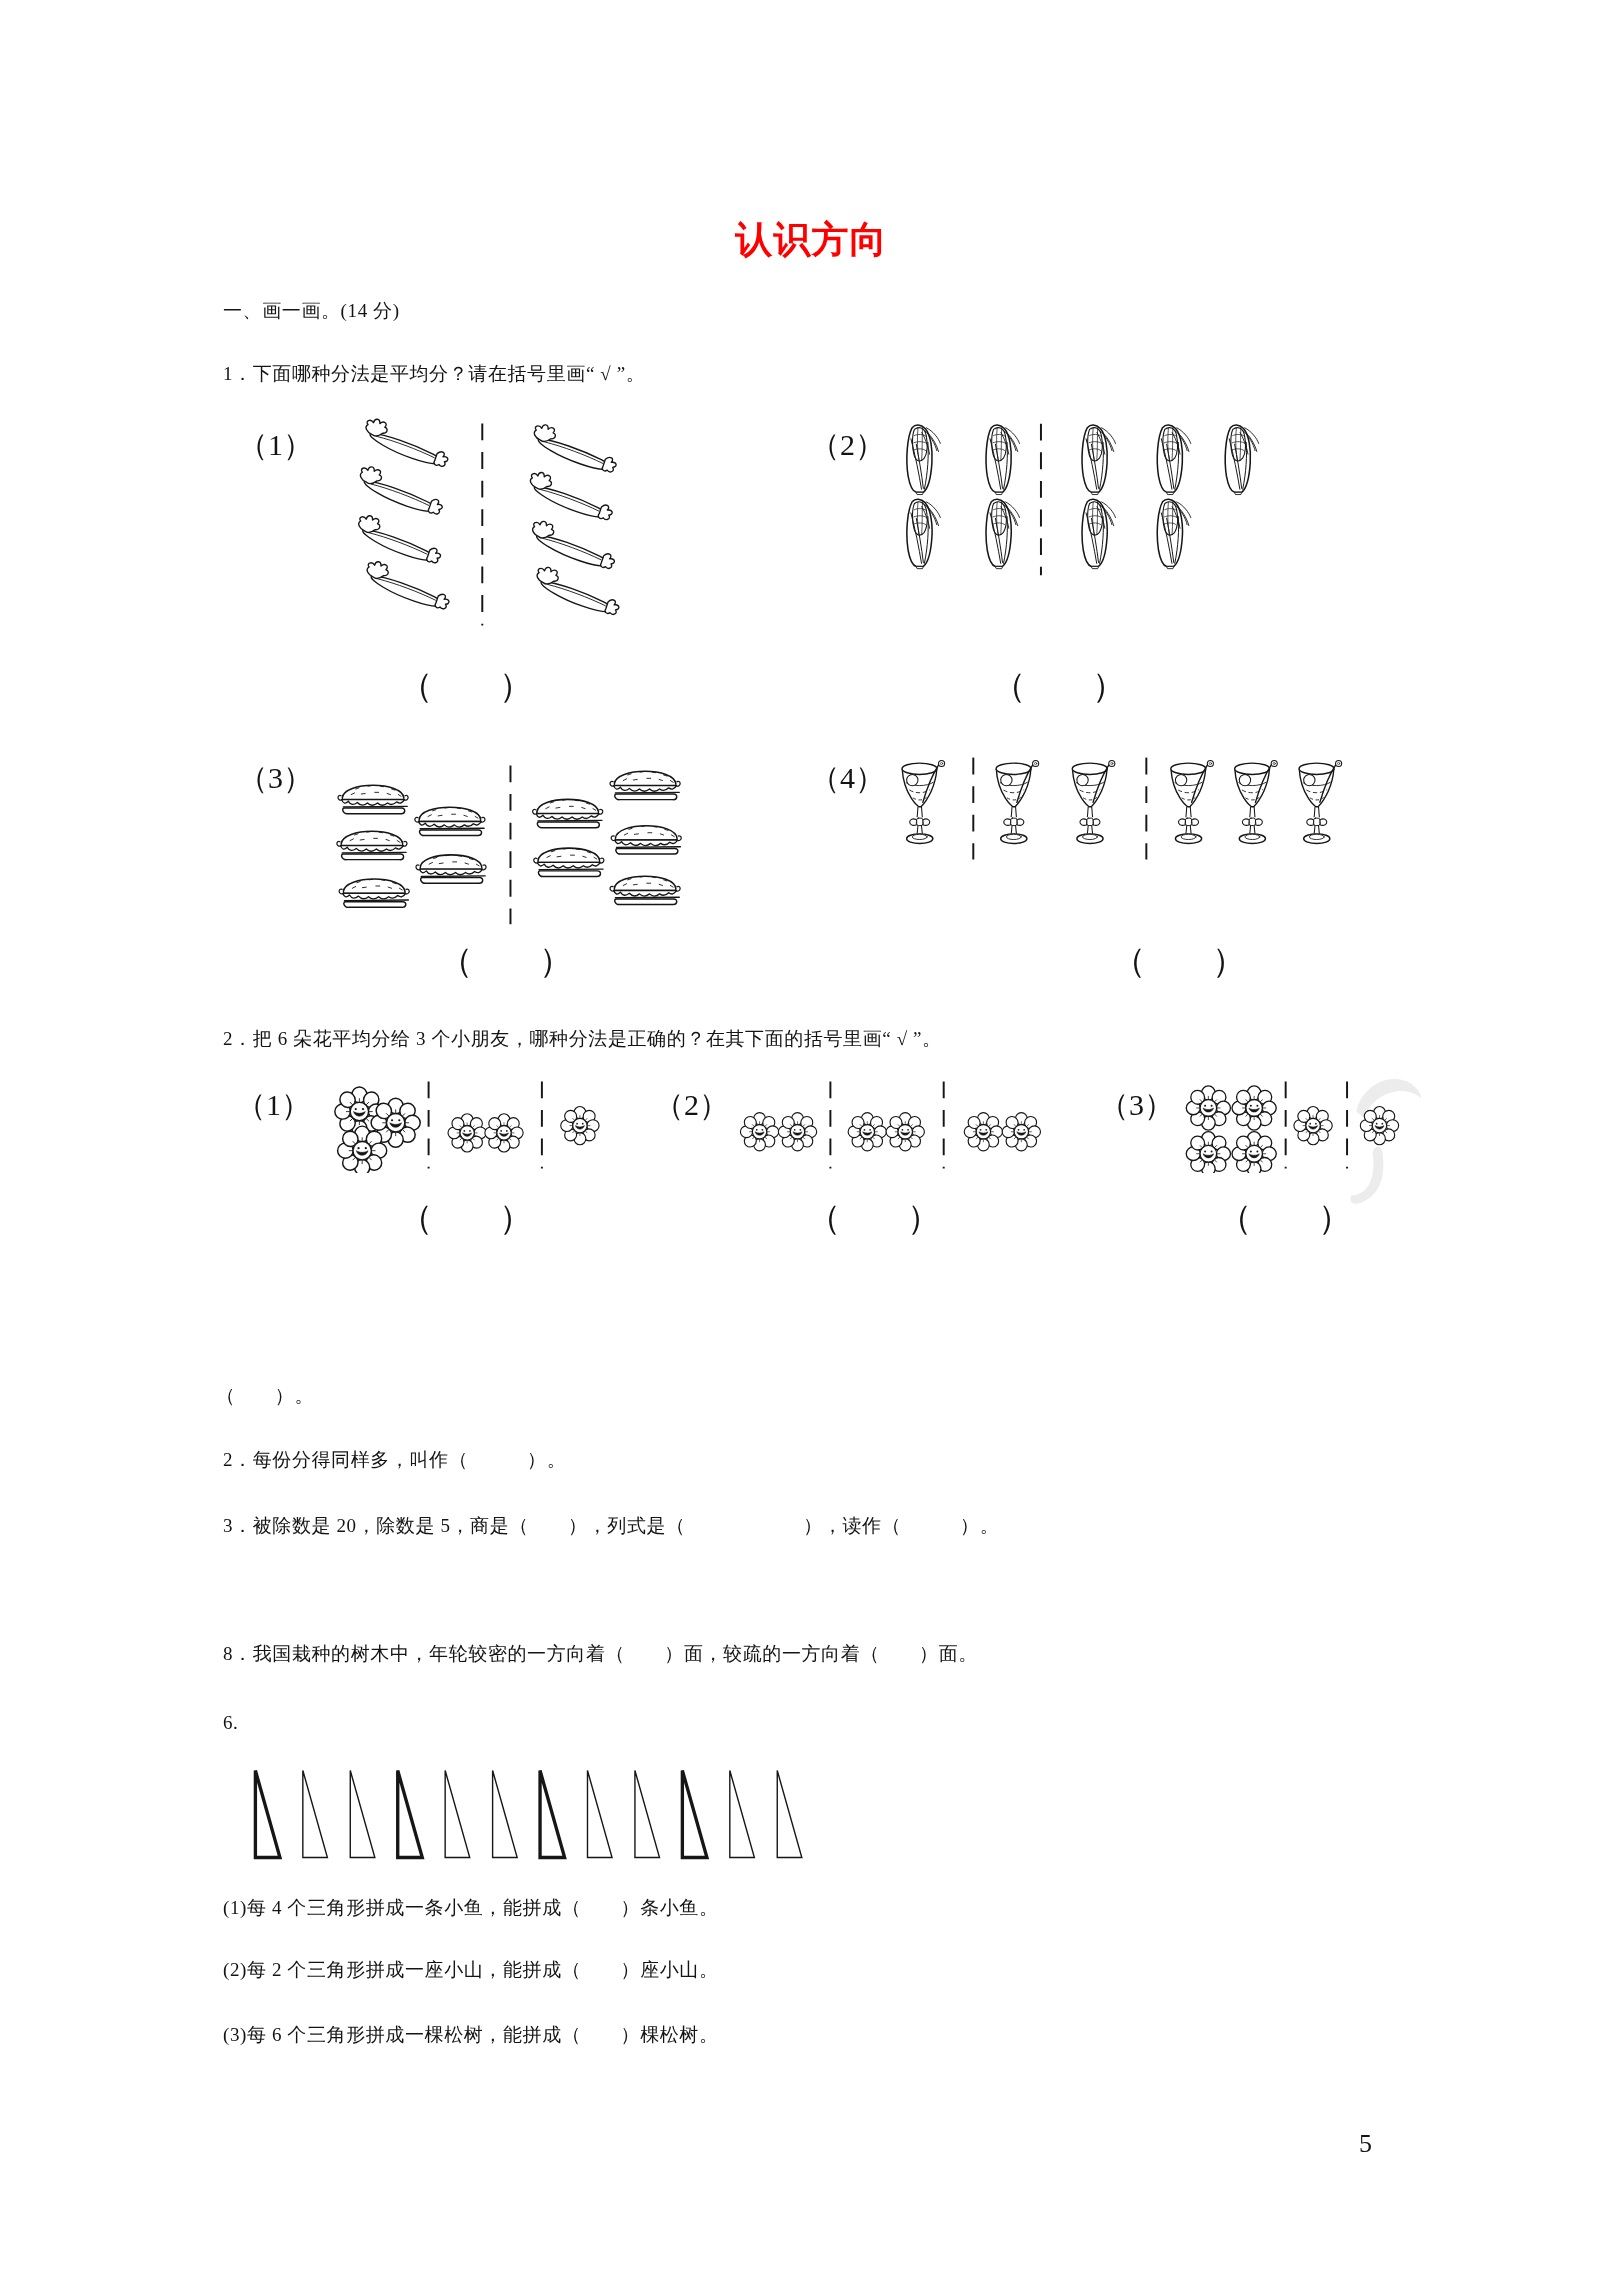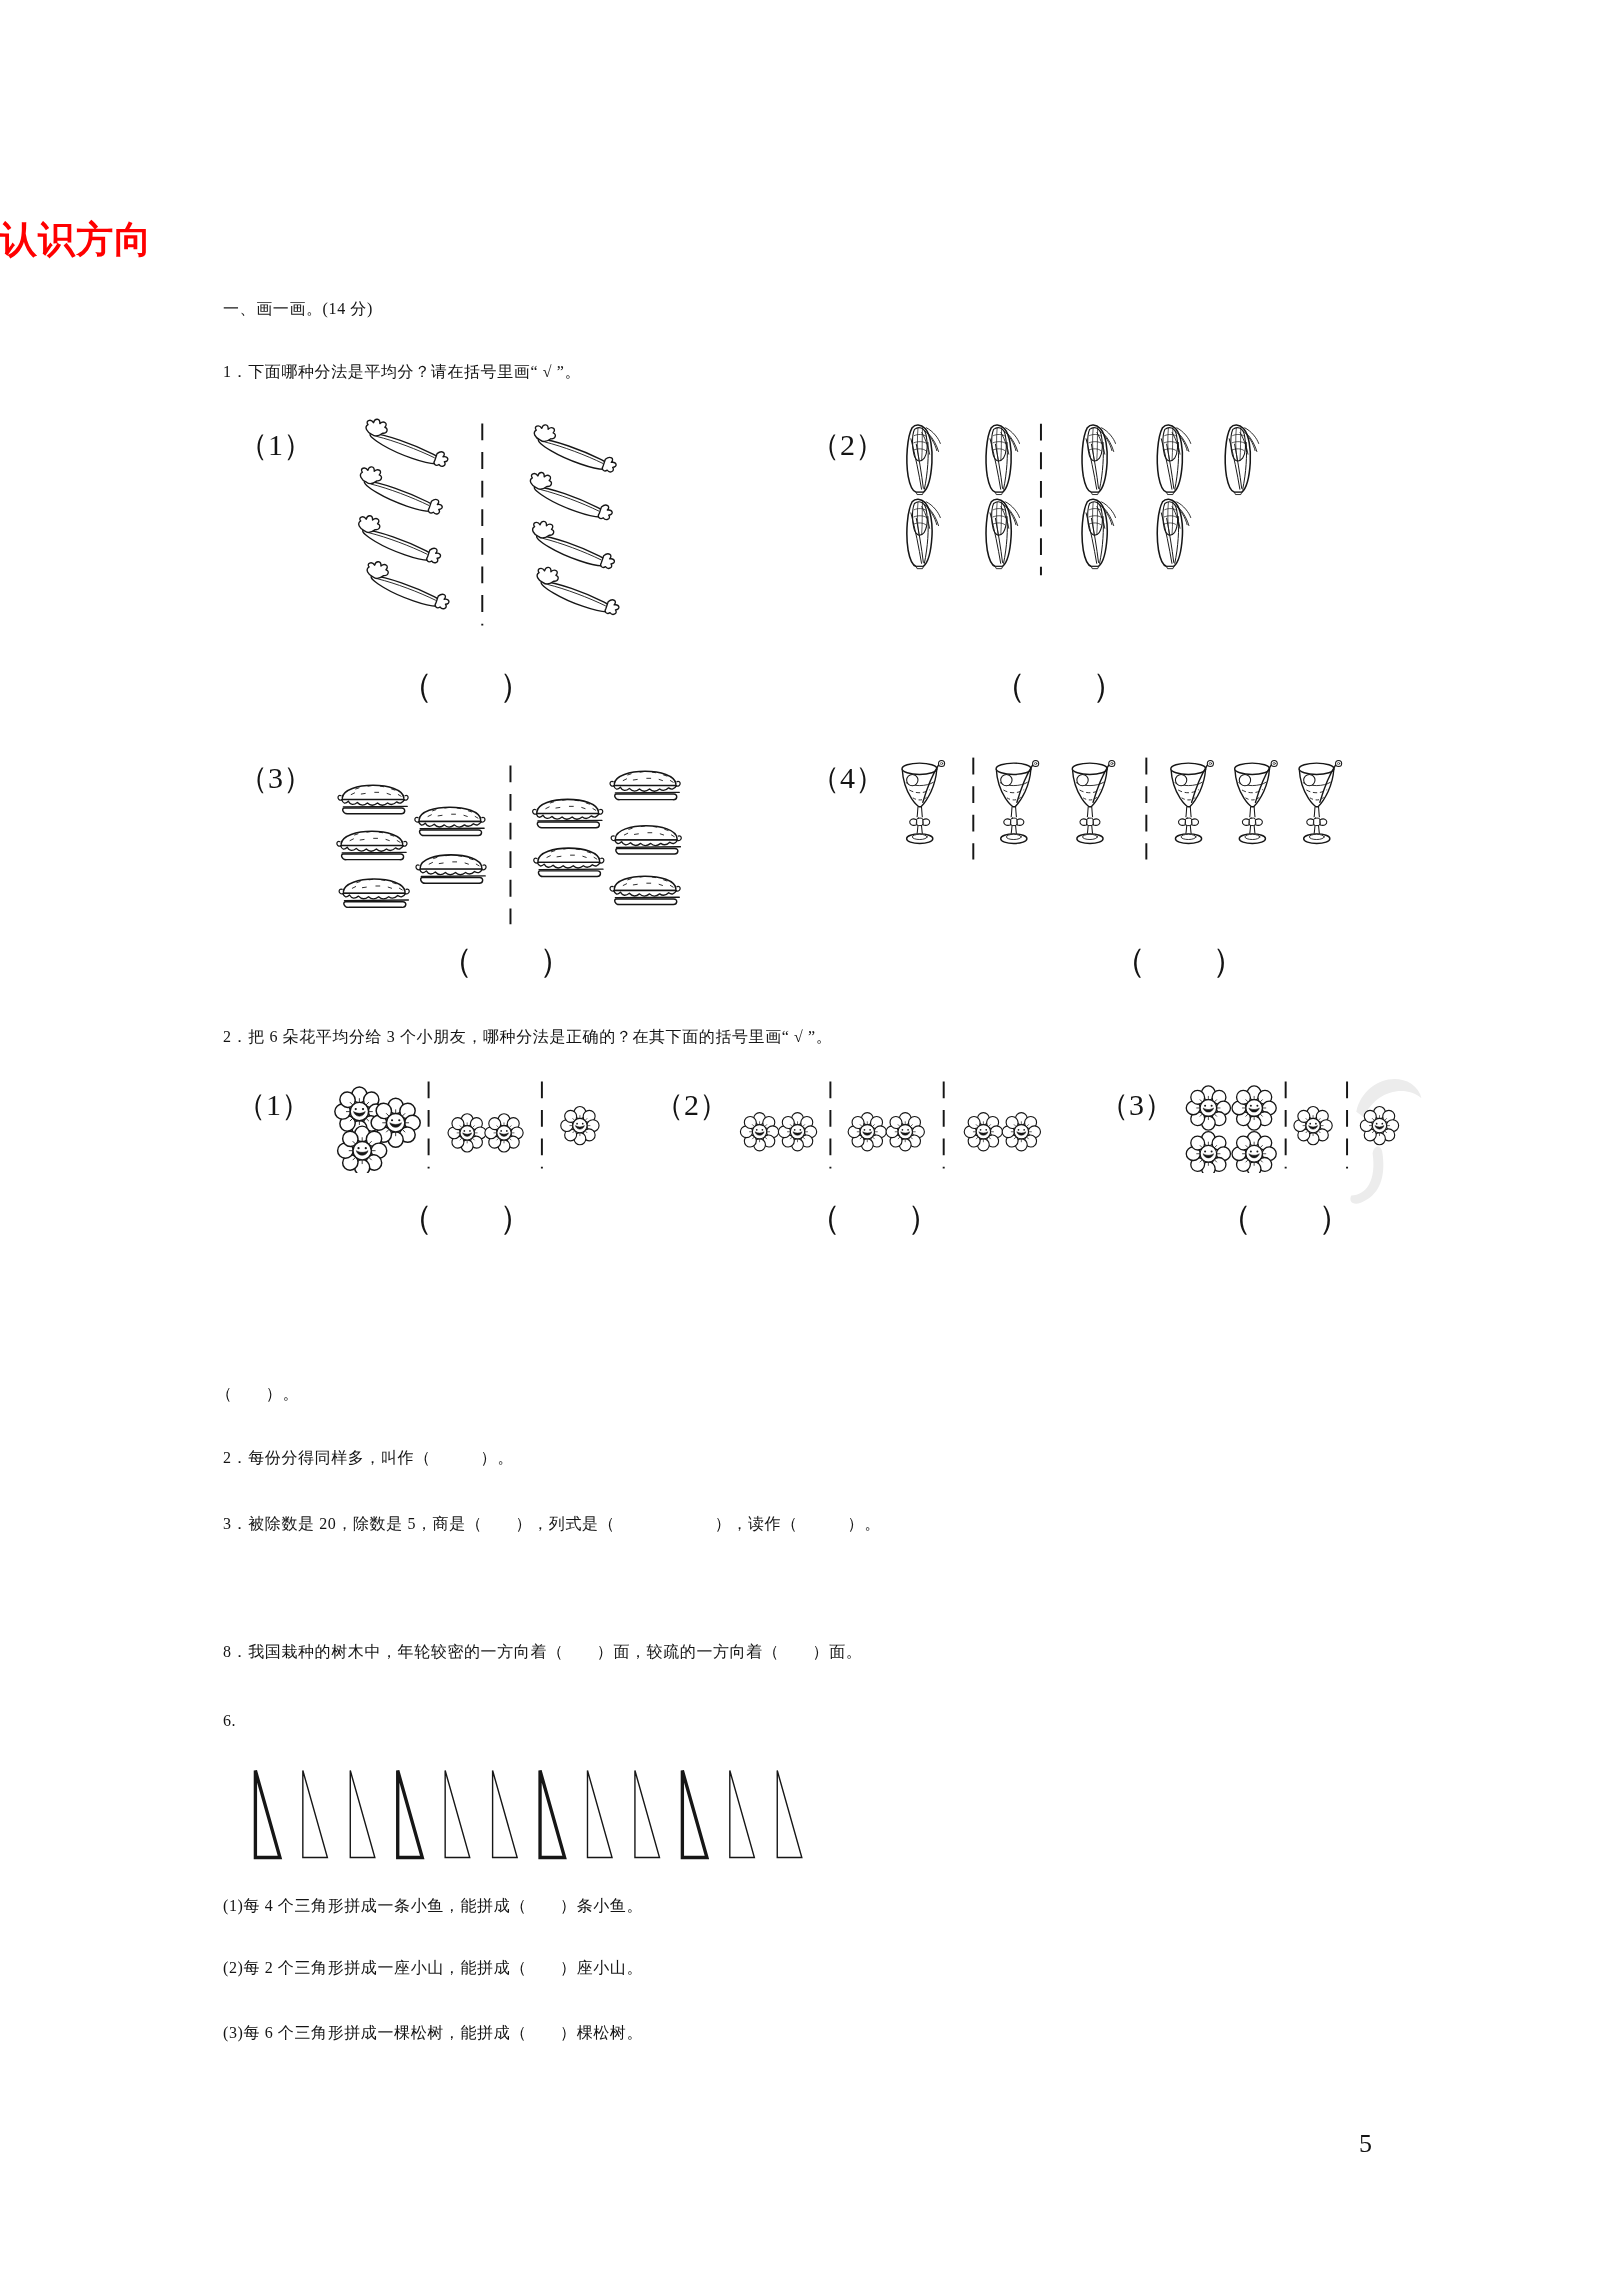--- a/index.html
+++ b/index.html
@@ -5,22 +5,22 @@
   html,body{margin:0;padding:0;background:#fff;}
   #page{
     position:relative;
     width:1623px;
     height:2295px;
     background:#ffffff;
     font-family:"Liberation Serif","DejaVu Serif","DejaVu Sans",serif;
     color:#141414;
     overflow:hidden;
   }
-  .t{position:absolute;font-size:16px;line-height:1.25;white-space:pre;letter-spacing:0.6px;}
-  .title{position:absolute;left:0;right:0;font-size:37px;font-weight:bold;line-height:1;letter-spacing:1.1px;}
+  .t{position:absolute;font-size:19px;line-height:1.25;white-space:pre;letter-spacing:0.6px;}
+  .title{position:absolute;left:0;right:0;text-align:center;font-size:37px;font-weight:bold;line-height:1;letter-spacing:1.1px;}
   .lbl{position:absolute;font-size:30px;white-space:pre;line-height:1;}
   .bracket{position:absolute;display:flex;align-items:center;font-size:34px;line-height:1;transform:translateX(-50%);}
   .bracket .gap{width:66px;}
   .pic{position:absolute;}
   .dash{stroke:#161616;stroke-width:3.5;stroke-dasharray:30 21;fill:none;}
   .tri{stroke:#161616;stroke-width:2.5;fill:#ffffff;}
   .tri-b{stroke:#161616;stroke-width:6;fill:#ffffff;}
   .pagenum{position:absolute;font-size:26px;}
   .wm{position:absolute;}
 </style>

